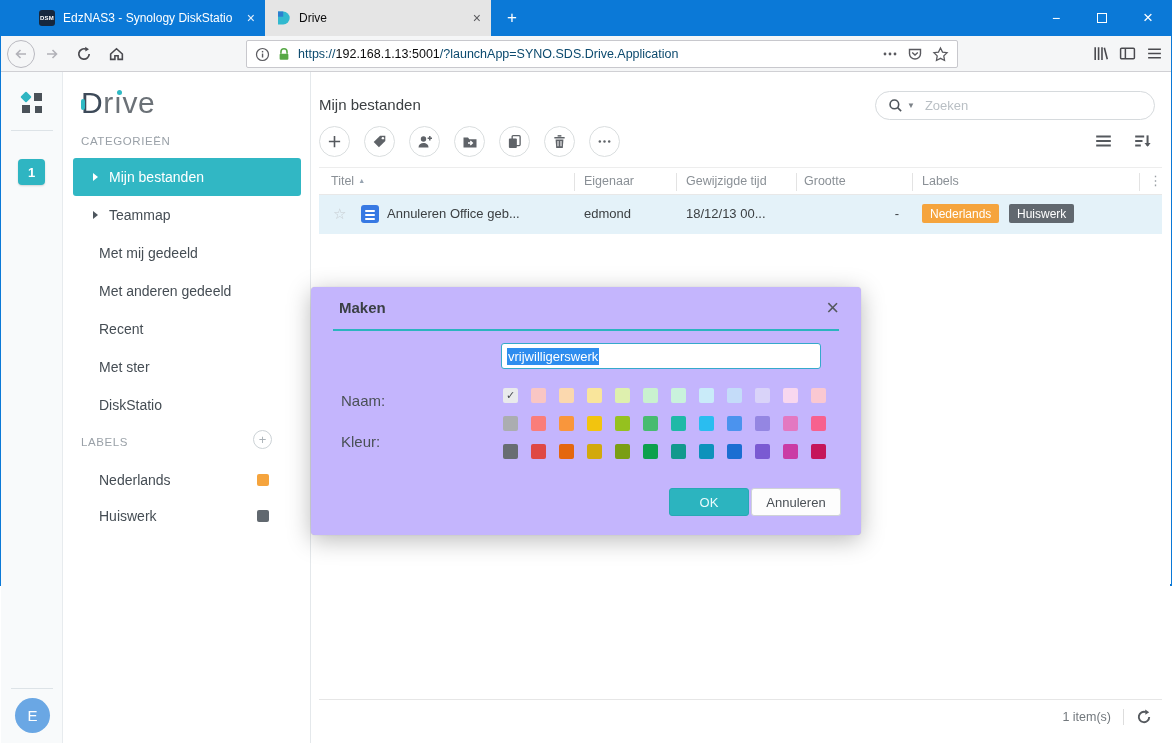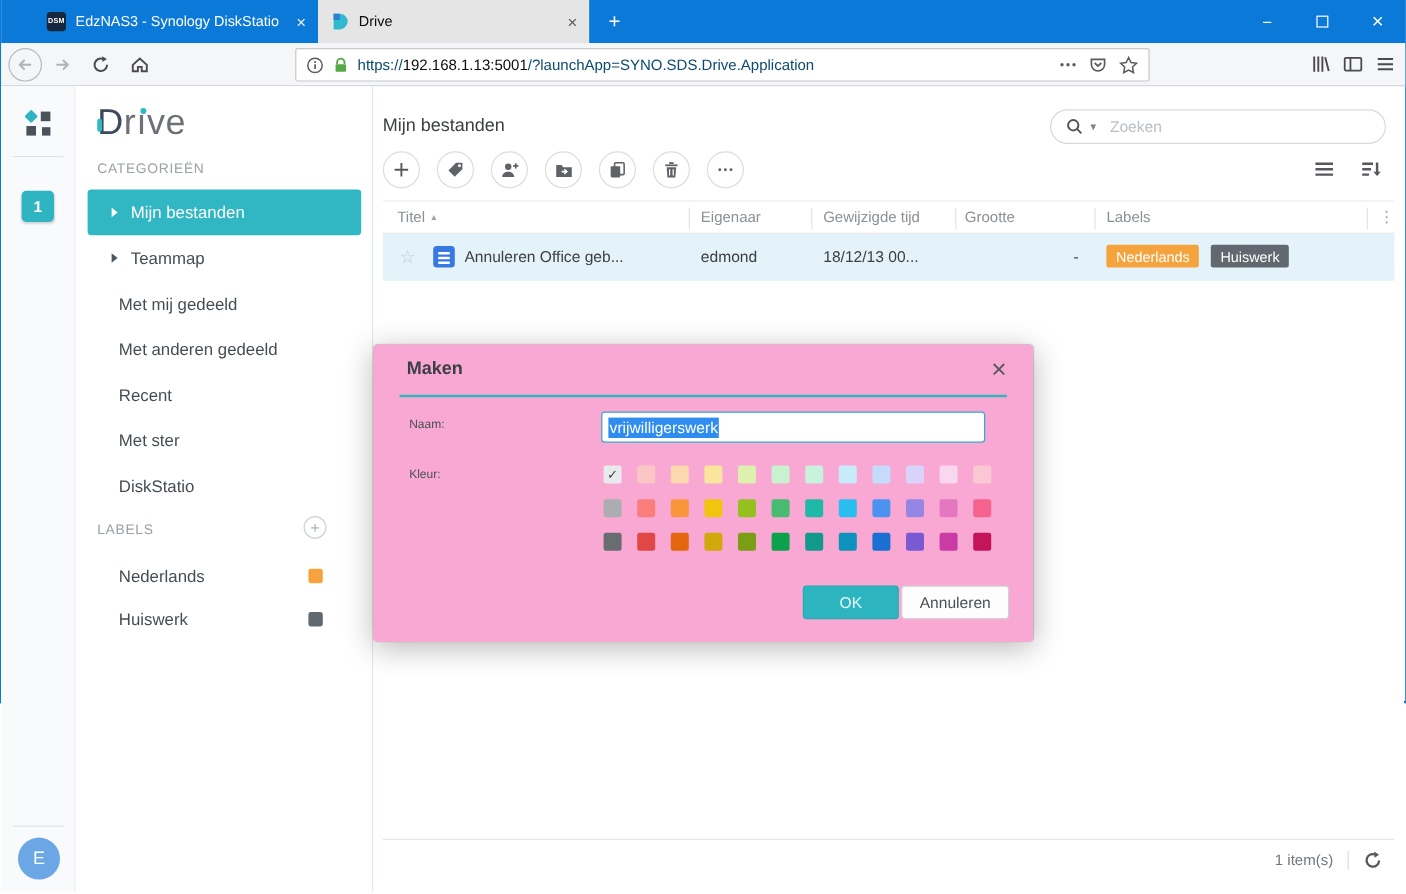--- a/index.html
+++ b/index.html
@@ -81,25 +81,25 @@
   .doc-icon { position:absolute; left:42px; top:10px; width:18px; height:18px; background:#3779e3; border-radius:3px; }
   .doc-icon::before { content:""; position:absolute; left:4px; top:4.5px; width:10px; height:2px; background:#fff; box-shadow:0 4px 0 #fff, 0 8px 0 #fff; border-radius:1px; }
   .cell { position:absolute; top:11px; white-space:nowrap; }
   .badge { display:inline-block; padding:2.5px 8px; border-radius:2px; color:#fff; font-size:12px; margin-right:6px; }
 
   .statusbar { position:absolute; left:8px; right:8px; bottom:0; height:44px; border-top:1px solid #e6e6e6; }
   .status-right { position:absolute; right:10px; top:9px; display:flex; align-items:center; gap:12px; color:#72787d; font-size:12.5px; }
   .status-sep { width:1px; height:16px; background:#ddd; }
 
   
-  .modal { position:absolute; left:310px; top:287px; width:550px; height:248px; background:#f9a8d4; border-radius:4px; box-shadow:0 5px 25px rgba(0,0,0,.28), 0 0 1px rgba(0,0,0,.2); }
+  .modal { position:absolute; left:310px; top:287px; width:550px; height:248px; background:#c4b5fd; border-radius:4px; box-shadow:0 5px 25px rgba(0,0,0,.28), 0 0 1px rgba(0,0,0,.2); }
   .modal-title { position:absolute; left:28px; top:12px; font-size:15px; font-weight:bold; color:#3a3f44; }
   .modal-close { position:absolute; right:22px; top:8px; font-size:22px; color:#55595e; font-weight:300; }
   .modal-rule { position:absolute; left:22px; right:22px; top:42px; height:2px; background:#2cb4bf; }
-  .field-label { position:absolute; left:30px; font-size:10px; color:#4a5056; }
+  .field-label { position:absolute; left:30px; font-size:15px; color:#4a5056;margin-top:43px; }
   .name-input { position:absolute; left:190px; top:56px; width:320px; height:26px; border:1px solid #35a9cb; border-radius:3px; background:#fff; display:flex; align-items:center; padding:0 5px; }
   .name-sel { background:#2e8def; color:#fff; font-size:13px; padding:1px 1px; }
   .color-grid { position:absolute; left:192px; top:101px; }
   .swatch-row { display:flex; gap:13px; margin-bottom:13px; }
   .swatch { width:15px; height:15px; border-radius:2px; font-size:11px; color:#454a4f; display:flex; align-items:center; justify-content:center; }
   .modal-footer { position:absolute; left:0; right:20px; top:201px; display:flex; justify-content:flex-end; gap:2px; }
   .btn { height:28px; font-size:13px; border-radius:3px; display:flex; align-items:center; justify-content:center; }
   .btn-ok { width:80px; background:#2cb4bf; color:#eafbfc; border:1px solid #27a9b4; }
   .btn-cancel { width:90px; background:#fdfdfd; color:#4a5056; border:1px solid #cfd3d6; }
 

